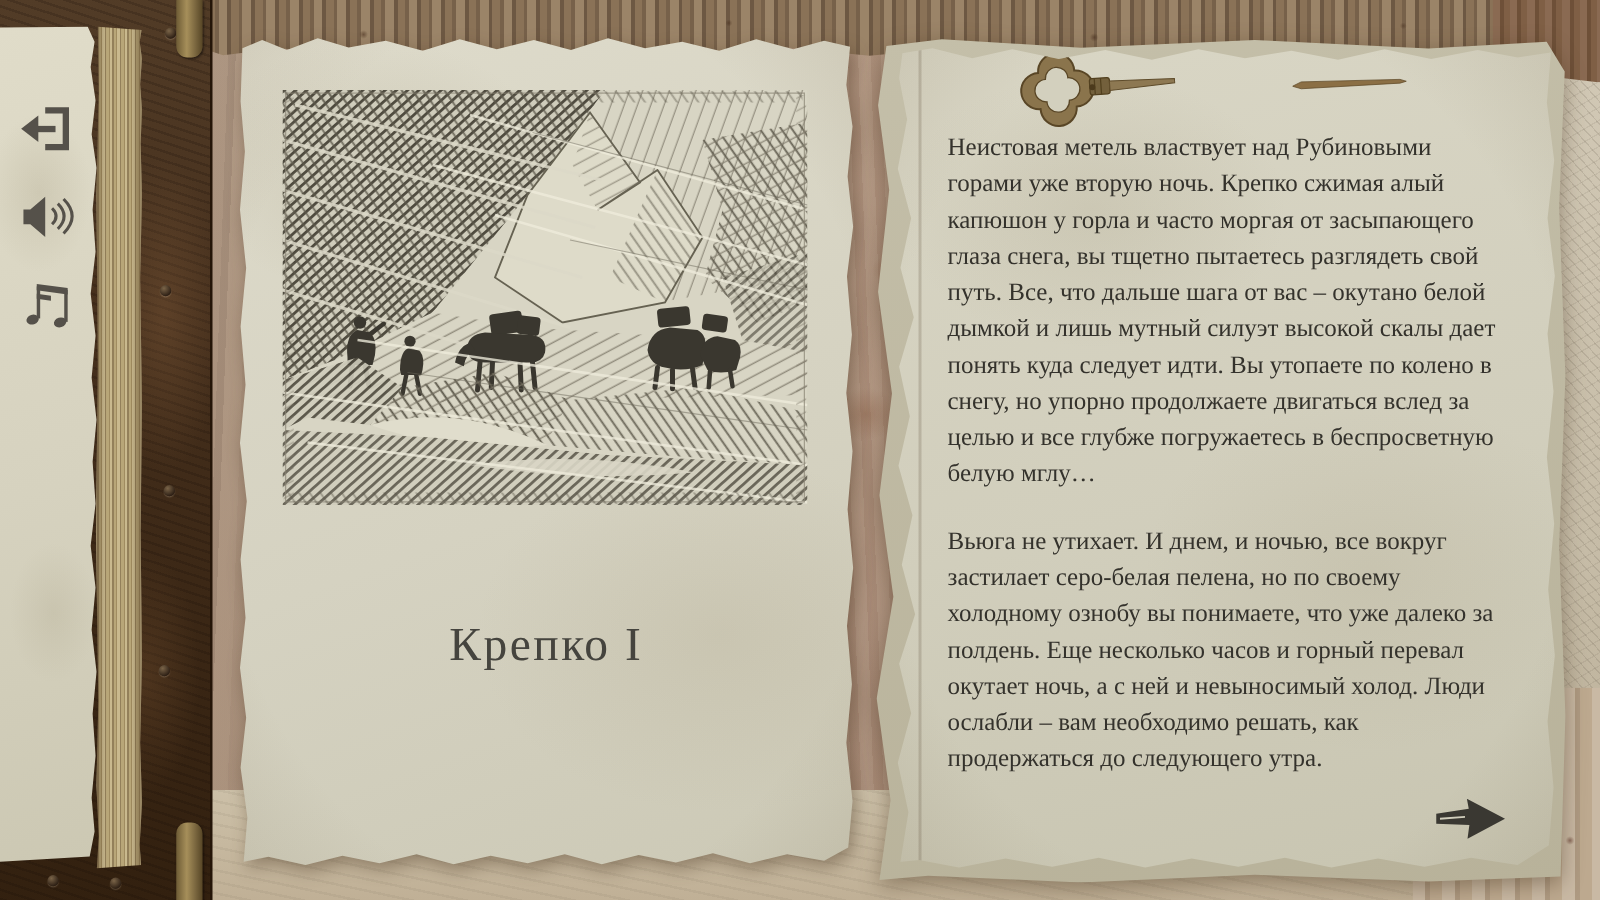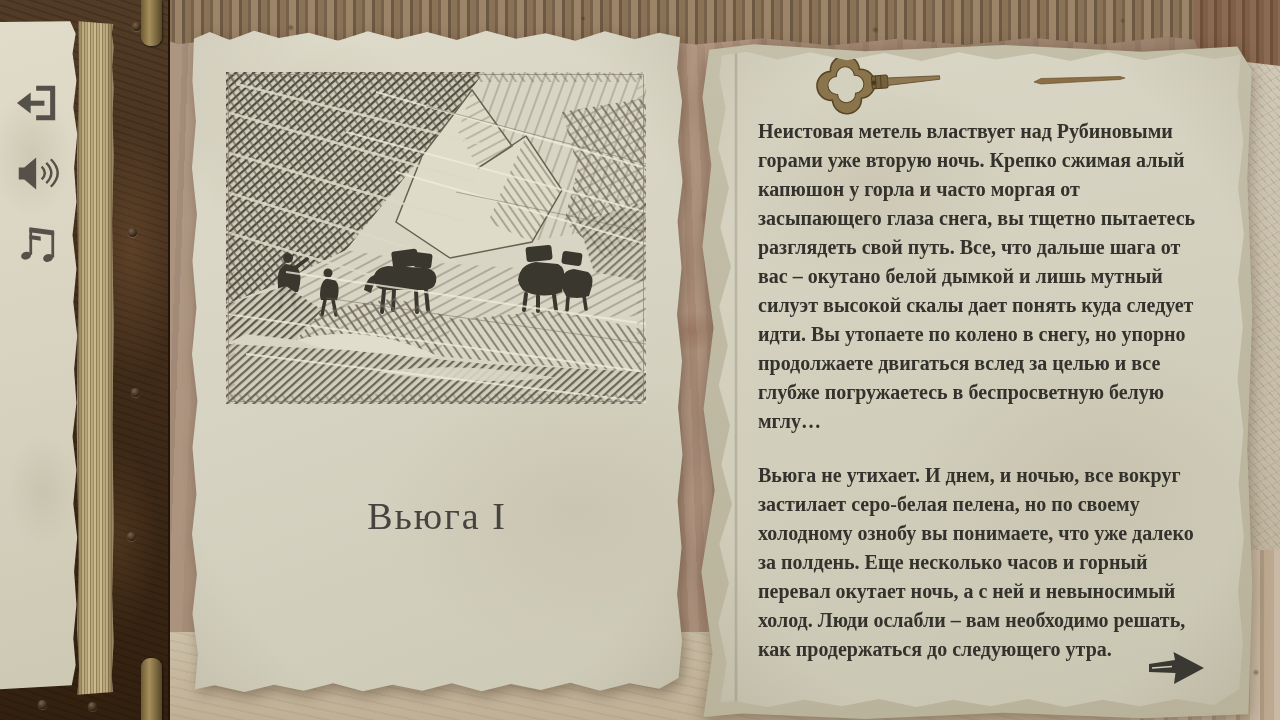--- a/index.html
+++ b/index.html
@@ -90,22 +90,22 @@
       radial-gradient(ellipse 220px 160px at 22% 16%, rgba(150,140,110,.18), transparent 65%),
       radial-gradient(ellipse 300px 220px at 78% 72%, rgba(160,148,118,.16), transparent 65%),
       radial-gradient(ellipse 140px 110px at 60% 38%, rgba(172,152,122,.12), transparent 65%),
       radial-gradient(ellipse 90% 90% at 50% 50%, transparent 60%, rgba(125,110,82,.28) 100%),
       linear-gradient(160deg,#dedbcb,#d5d2c1 55%,#ccc9b6);
     clip-path:polygon(0.8% 1.6%,4% 0.6%,8% 1.8%,13% 0.4%,18% 1.5%,24% 0.7%,30% 1.9%,36% 0.5%,42% 1.7%,48% 0.6%,54% 1.8%,60% 0.4%,66% 1.6%,72% 0.8%,78% 1.9%,84% 0.5%,90% 1.7%,95% 0.7%,99.2% 1.4%,98.6% 6%,99.6% 11%,98.8% 17%,99.7% 23%,98.7% 29%,99.5% 36%,98.6% 43%,99.6% 50%,98.8% 57%,99.7% 64%,98.7% 71%,99.5% 78%,98.6% 85%,99.6% 92%,98.9% 97.6%,95% 99.2%,89% 98.4%,83% 99.5%,77% 98.3%,71% 99.4%,65% 98.5%,59% 99.6%,53% 98.4%,47% 99.5%,41% 98.6%,35% 99.6%,29% 98.4%,23% 99.5%,17% 98.6%,11% 99.7%,5% 98.7%,1% 99.3%,1.6% 94%,0.5% 88%,1.4% 82%,0.4% 76%,1.3% 70%,0.5% 63%,1.5% 56%,0.4% 49%,1.3% 42%,0.5% 35%,1.4% 28%,0.4% 21%,1.2% 14%,0.5% 8%);}
   .illustration{position:absolute;left:36px;top:44px;width:420px;height:332px;}
   .chapter-title{position:absolute;width:100%;text-align:center;color:#45443e;}
   .title-line1{top:466px;font-size:38px;letter-spacing:2px;}
   .title-line2{top:518px;font-size:43px;letter-spacing:1px;}
-  .page-right-wrap{position:absolute;left:698px;top:43px;width:556px;height:678px;z-index:8;
-    filter:drop-shadow(0 5px 9px rgba(60,40,20,.42));font-weight:bold;}
+  .page-right-wrap{position:absolute;left:698px;top:30px;width:556px;height:678px;z-index:8;
+    filter:drop-shadow(0 5px 9px rgba(60,40,20,.42));}
   .page-right-under{position:absolute;inset:0;
     background:linear-gradient(170deg,#c4bfa9,#b8b29a);
     clip-path:polygon(2% 1%,10% 0.2%,30% 1.2%,55% 0.3%,80% 1.3%,97% 0.5%,99.6% 4%,98.8% 20%,99.7% 40%,98.8% 60%,99.7% 80%,99% 99%,80% 99.6%,55% 98.8%,30% 99.7%,8% 98.9%,1% 99.4%,2.6% 90%,0.6% 78%,3% 66%,1% 54%,2.8% 42%,0.8% 30%,2.4% 18%,0.8% 8%);}
   .page-right{position:absolute;left:16px;top:6px;width:532px;height:660px;
     background:
       radial-gradient(ellipse 240px 170px at 30% 20%, rgba(150,140,110,.16), transparent 65%),
       radial-gradient(ellipse 280px 220px at 72% 64%, rgba(158,146,116,.15), transparent 65%),
       radial-gradient(ellipse 90% 92% at 50% 50%, transparent 58%, rgba(122,108,80,.3) 100%),
       linear-gradient(168deg,#d9d6c5,#d1cebc 55%,#c8c5b1);
     clip-path:polygon(1.5% 1%,6% 0.4%,12% 1.6%,18% 0.5%,25% 1.7%,32% 0.6%,39% 1.8%,46% 0.5%,53% 1.6%,60% 0.7%,67% 1.8%,74% 0.5%,81% 1.7%,88% 0.6%,94% 1.5%,99% 0.9%,98.4% 7%,99.5% 14%,98.5% 21%,99.6% 28%,98.5% 35%,99.4% 42%,98.4% 50%,99.5% 58%,98.6% 66%,99.6% 74%,98.5% 82%,99.4% 90%,98.7% 97%,94% 99.4%,87% 98.5%,80% 99.6%,73% 98.6%,66% 99.7%,59% 98.5%,52% 99.6%,45% 98.6%,38% 99.7%,31% 98.5%,24% 99.6%,17% 98.6%,10% 99.7%,4% 98.8%,1.2% 99%,2.4% 93%,0.8% 87%,2.8% 81%,1% 75%,3.4% 69%,1.4% 63%,3% 57%,0.9% 51%,2.6% 45%,1% 39%,3.2% 33%,1.2% 27%,2.8% 21%,0.8% 15%,2.2% 9%,1% 4%);}
@@ -267,21 +267,21 @@
             <line x1="100" y1="226" x2="420" y2="272"></line>
           </g>
 
           <rect x="2.5" y="2.5" width="415" height="327" fill="none" stroke="#8a8575" opacity="0.7"></rect>
           <rect x="4" y="1" width="412" height="9" fill="url(#hB)" opacity="0.45"></rect>
           <rect x="4" y="322" width="412" height="9" fill="url(#hB)" opacity="0.45"></rect>
           <rect x="1" y="4" width="8" height="324" fill="url(#hC)" opacity="0.45"></rect>
           <rect x="411" y="4" width="8" height="324" fill="url(#hC)" opacity="0.45"></rect>
         </svg>
       </div>
-      <div class="chapter-title title-line1">Вьюга I</div>
+      <div class="chapter-title title-line1">Крепко I</div>
     </div>
   </div>
 
   <div class="page-right-wrap">
     <div class="page-right-under"></div>
     <div class="page-right">
       <div class="deco-key">
         <svg viewBox="0 0 136 74" width="136" height="74">
           <g transform="rotate(-4 60 36)">
             <path d="M34,5 A14.5,14.5 0 0 1 48.5,19.5 A14.5,14.5 0 0 1 63,34 A14.5,14.5 0 0 1 48.5,48.5 A14.5,14.5 0 0 1 34,63 A14.5,14.5 0 0 1 19.5,48.5 A14.5,14.5 0 0 1 5,34 A14.5,14.5 0 0 1 19.5,19.5 A14.5,14.5 0 0 1 34,5 Z" fill="#8a744c" stroke="#594626" stroke-width="1.6"></path>

